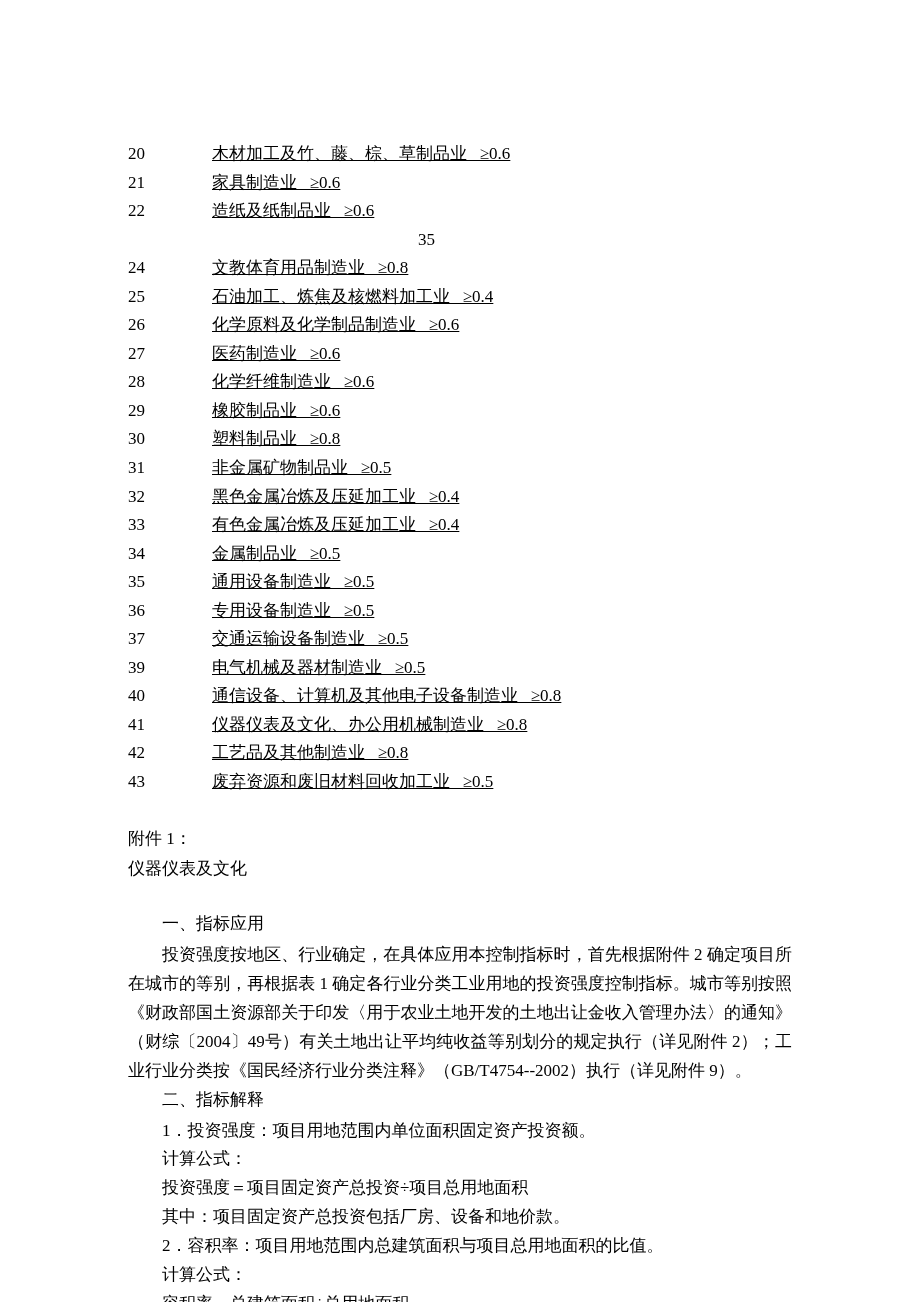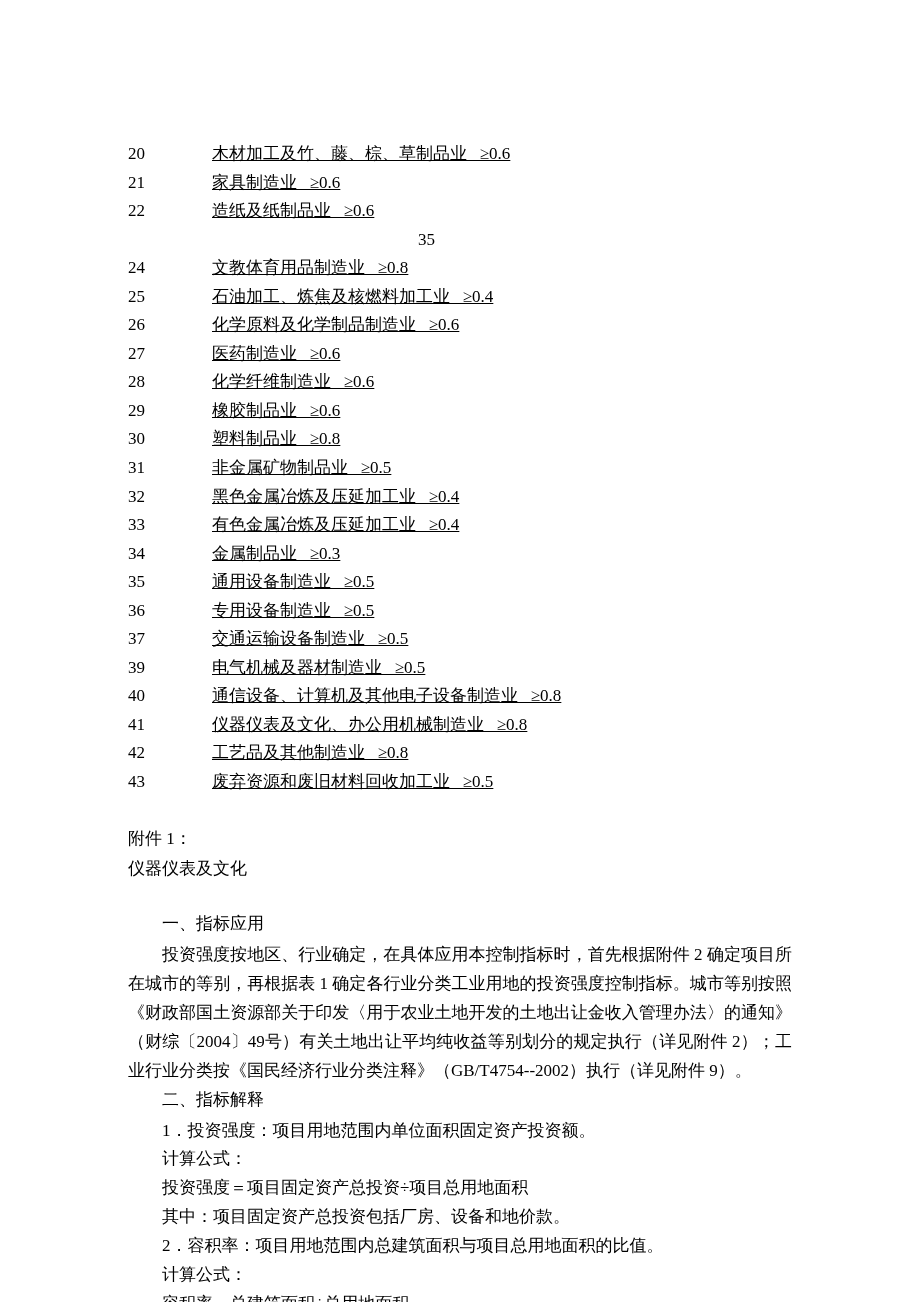--- a/index.html
+++ b/index.html
@@ -38,21 +38,21 @@
     <div class="row"><span class="code">24</span><span class="name-val">文教体育用品制造业   ≥0.8</span></div>
     <div class="row"><span class="code">25</span><span class="name-val">石油加工、炼焦及核燃料加工业   ≥0.4</span></div>
     <div class="row"><span class="code">26</span><span class="name-val">化学原料及化学制品制造业   ≥0.6</span></div>
     <div class="row"><span class="code">27</span><span class="name-val">医药制造业   ≥0.6</span></div>
     <div class="row"><span class="code">28</span><span class="name-val">化学纤维制造业   ≥0.6</span></div>
     <div class="row"><span class="code">29</span><span class="name-val">橡胶制品业   ≥0.6</span></div>
     <div class="row"><span class="code">30</span><span class="name-val">塑料制品业   ≥0.8</span></div>
     <div class="row"><span class="code">31</span><span class="name-val">非金属矿物制品业   ≥0.5</span></div>
     <div class="row"><span class="code">32</span><span class="name-val">黑色金属冶炼及压延加工业   ≥0.4</span></div>
     <div class="row"><span class="code">33</span><span class="name-val">有色金属冶炼及压延加工业   ≥0.4</span></div>
-    <div class="row"><span class="code">34</span><span class="name-val">金属制品业   ≥0.3</span></div>
+    <div class="row"><span class="code">34</span><span class="name-val">金属制品业   ≥0.5</span></div>
     <div class="row"><span class="code">35</span><span class="name-val">通用设备制造业   ≥0.5</span></div>
     <div class="row"><span class="code">36</span><span class="name-val">专用设备制造业   ≥0.5</span></div>
     <div class="row"><span class="code">37</span><span class="name-val">交通运输设备制造业   ≥0.5</span></div>
     <div class="row"><span class="code">39</span><span class="name-val">电气机械及器材制造业   ≥0.5</span></div>
     <div class="row"><span class="code">40</span><span class="name-val">通信设备、计算机及其他电子设备制造业   ≥0.8</span></div>
     <div class="row"><span class="code">41</span><span class="name-val">仪器仪表及文化、办公用机械制造业   ≥0.8</span></div>
     <div class="row"><span class="code">42</span><span class="name-val">工艺品及其他制造业   ≥0.8</span></div>
     <div class="row"><span class="code">43</span><span class="name-val">废弃资源和废旧材料回收加工业   ≥0.5</span></div>
   </div>
 

